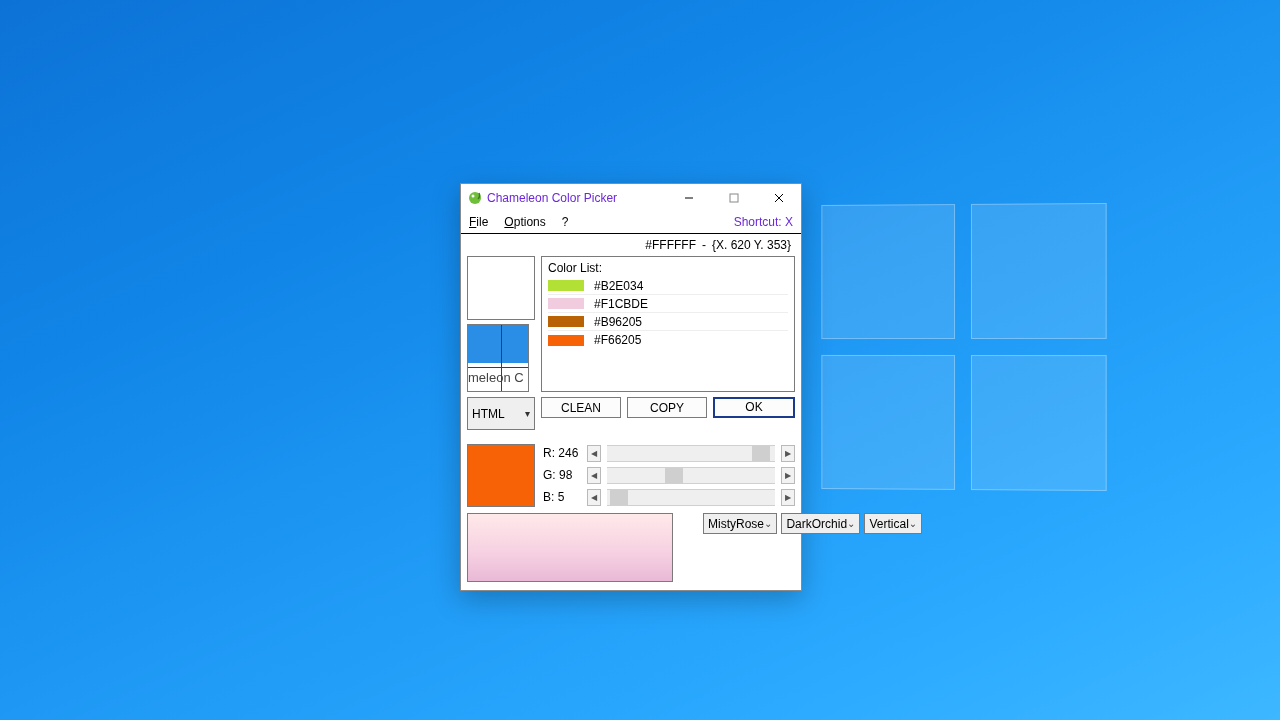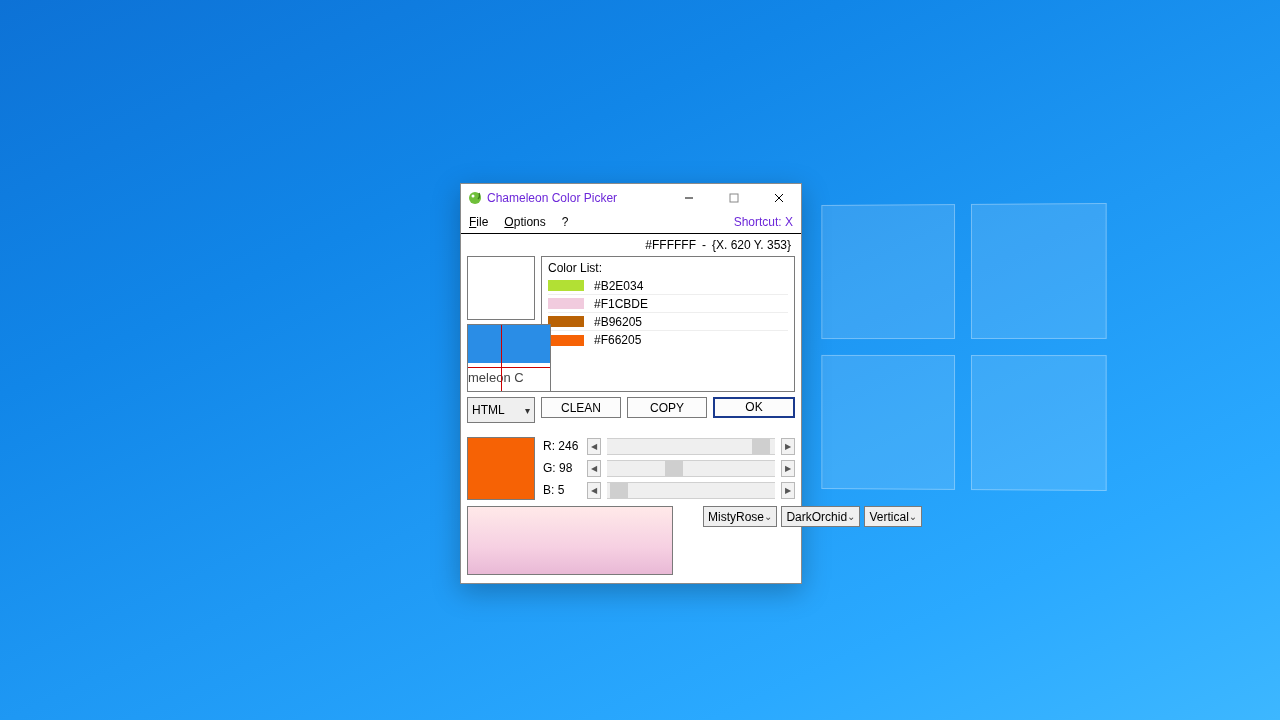--- a/index.html
+++ b/index.html
@@ -45,34 +45,34 @@
 .menubar .mitem .ul { text-decoration: underline; }
 .menubar .right { margin-left:auto; color:#6d28d9; font-size:12px; }
 .statusline {
   height: 22px; display:flex; align-items:center; justify-content:flex-end;
   padding: 0 10px; font-size:12px; color:#000;
 }
 .content { padding: 0 6px 8px; }
 .row1 { display:flex; gap:6px; }
 .leftcol { width: 68px; display:flex; flex-direction:column; }
 .swatch-big { width:68px; height:64px; border:1px solid #7a7a7a; background:#fff; }
-.magnifier { width:84px; height:68px; border:1px solid #7a7a7a; margin-top:4px; position:relative; overflow:hidden; }
+.magnifier { width:62px; height:68px; border:1px solid #7a7a7a; margin-top:4px; position:relative; overflow:hidden; }
 .magnifier .top { position:absolute; left:0; top:0; right:0; height:38px; background:#2a8de6; }
 .magnifier .bot { position:absolute; left:0; top:38px; right:0; bottom:0; background:#fff; display:flex; align-items:center; font-family: Tahoma, sans-serif; font-size:13px; color:#444; padding-left:0; white-space:nowrap; }
 .magnifier .cross-h { position:absolute; left:0; right:0; top:42px; height:1px; background:#c00; }
 .magnifier .cross-v { position:absolute; top:0; bottom:0; left:33px; width:1px; background:#c00; }
 .listbox { flex:1; border:1px solid #7a7a7a; padding:4px 6px 2px; }
 .listbox .label { font-size:12px; margin-bottom:2px; }
 .clrow { display:flex; align-items:center; height:18px; border-bottom:1px solid #eee; }
 .clrow:last-child { border-bottom:none; }
 .clrow .chip { width:36px; height:11px; margin-right:10px; }
 .clrow .code { font-size:12px; }
 .row2 { display:flex; gap:6px; margin-top:5px; }
 .combo {
-  width:68px; height:26px; border:1px solid #7a7a7a; background:#efefef;
+  width:68px; height:33px; border:1px solid #7a7a7a; background:#efefef;
   display:flex; align-items:center; justify-content:space-between; padding:0 4px;
 }
 .combo .dd { font-size:10px; color:#333; }
 .btn {
   flex:1; height:21px; border:1px solid #7a7a7a;
   display:flex; align-items:center; justify-content:center; font-size:12px;
   background:#fcfcfc;
 }
 .btn.ok { border:2px solid #1a3a8e; padding:0; line-height:17px;}
 .row3 { display:flex; gap:8px; margin-top:14px; }

